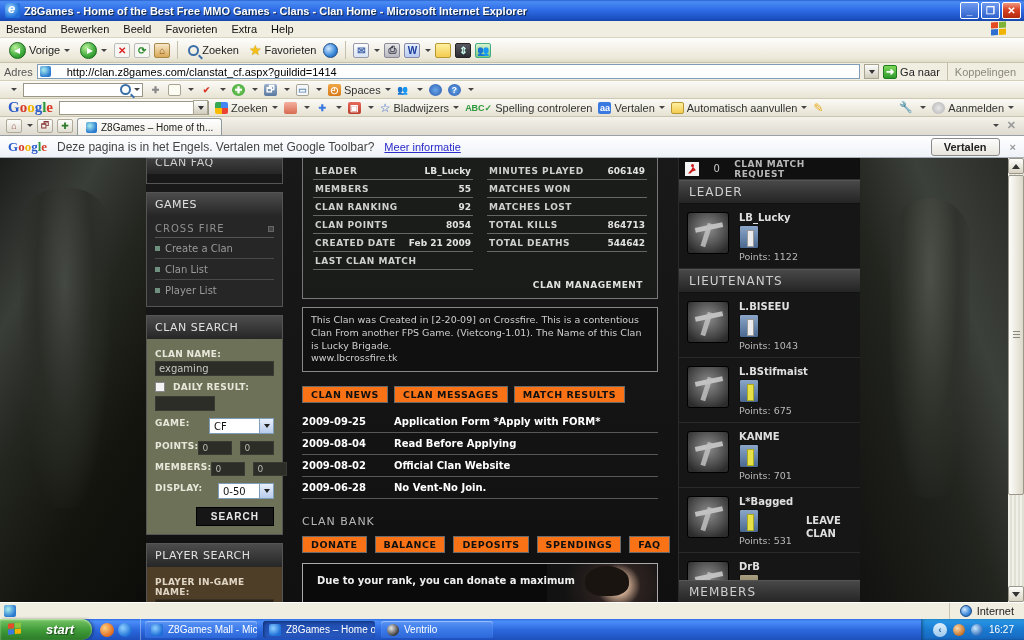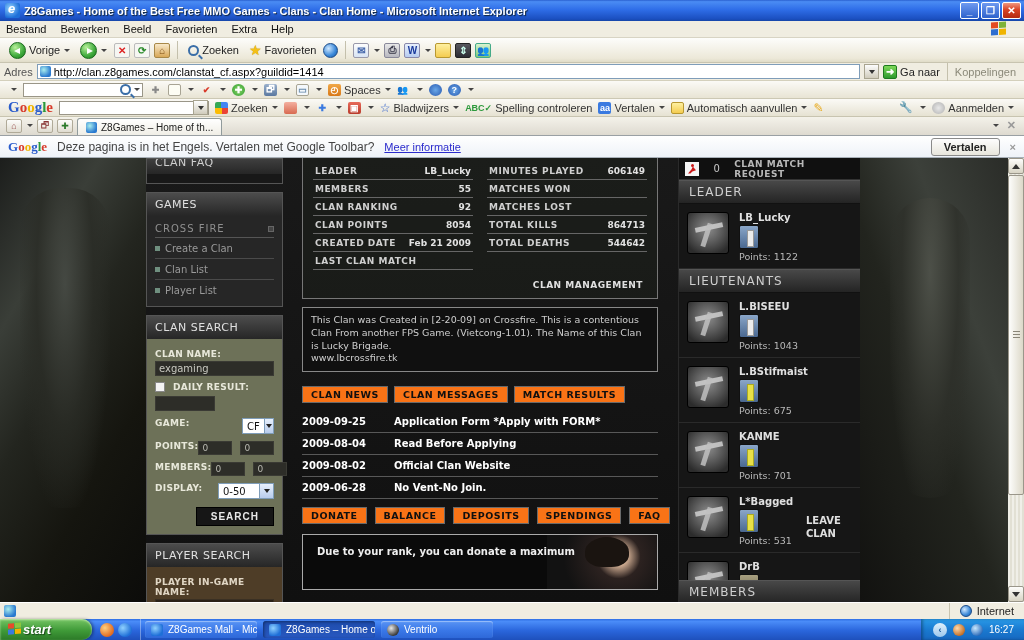--- a/index.html
+++ b/index.html
@@ -55,21 +55,21 @@
   .mag { width:11px; height:11px; border:2px solid #3a6ea8; border-radius:50%; position:relative; flex:none; }
   .mag::after { content:""; position:absolute; width:5px; height:2px; background:#3a6ea8; transform:rotate(45deg); left:8px; top:9px; }
   .star { color:#f4c018; font-size:14px; line-height:1; text-shadow:0 0 1px #a8820a; }
   .globe { width:15px; height:15px; border-radius:50%; flex:none;
     background:radial-gradient(circle at 35% 35%, #cfe8ff, #3a88d8 60%, #1c5ca8); border:1px solid #1a4a88; }
 
   
   .addressbar { position:absolute; top:63px; left:0; right:0; height:18px; background:#f0ede1;
     border-bottom:1px solid #d4d0bc; display:flex; align-items:center; padding:0 4px; gap:4px; }
   .addressbar .lbl { color:#555; }
-  .urlbox { flex:1; height:15px; background:#fff; border:1px solid #7f9db9; display:flex; align-items:center; padding:0 2px; gap:3px; }
+  .urlbox { flex:1; height:15px; background:#fff; border:1px solid #7f9db9; display:flex; align-items:center; padding:0 2px; gap:16px; }
   .urlbox .pg { width:11px; height:11px; border-radius:2px; flex:none;
     background:radial-gradient(circle at 35% 35%, #aee, #2a7ad0 70%); }
   .urlbox .url { color:#000; font-size:11px; white-space:nowrap; overflow:hidden; }
   .combo-arrow { width:15px; height:15px; background:linear-gradient(180deg,#fdfdfd,#d0ccbc); border:1px solid #a8a490;
     display:flex; align-items:center; justify-content:center; flex:none; }
   .combo-arrow i { width:0; height:0; border-left:3px solid transparent; border-right:3px solid transparent; border-top:4px solid #333; }
   .gobtn { display:flex; align-items:center; gap:3px; color:#222; flex:none; }
   .gobtn .garr { width:14px; height:14px; border-radius:2px; background:linear-gradient(180deg,#7ed858,#2e9a2e); border:1px solid #1d7a1e;
     color:#fff; font-weight:bold; font-size:10px; display:flex; align-items:center; justify-content:center; }
   .links { color:#8a8878; flex:none; padding-right:4px; }
@@ -236,21 +236,21 @@
   .statusbar { position:absolute; top:602px; left:0; right:0; height:17px; background:#f0ede1; border-top:1px solid #fff;
     display:flex; align-items:center; }
   .statusbar .pgico { width:12px; height:12px; margin-left:4px; border-radius:2px;
     background:radial-gradient(circle at 35% 35%, #aee, #2a7ad0 70%); }
   .statusbar .zone { margin-left:auto; display:flex; align-items:center; gap:5px; padding:0 10px; border-left:1px solid #c8c4b0; height:100%; color:#222; }
   .statusbar .zone .globe { width:12px; height:12px; }
 
   
   .taskbar { position:absolute; top:619px; left:0; right:0; height:21px;
     background:linear-gradient(180deg,#2f6fe4 0%,#4a8cf8 12%,#2a66dc 55%,#1e50bc 100%); display:flex; align-items:stretch; }
-  .startbtn { width:92px; border-radius:0 10px 10px 0; display:flex; align-items:center; gap:0; padding:0 14px 0 8px;
+  .startbtn { width:92px; border-radius:0 10px 10px 0; display:flex; align-items:center; gap:23px; padding:0 14px 0 8px;
     background:linear-gradient(180deg,#75c464 0%,#3f9a38 55%,#2c7a28 100%); box-shadow:inset 0 1px 2px #bfe8a8, 2px 0 3px rgba(0,0,0,.35); }
   .startbtn .flag { width:15px; height:14px; display:grid; grid-template-columns:6px 6px; grid-template-rows:5px 5px; gap:1px; transform:skewY(-6deg); }
   .startbtn .flag i:nth-child(1){background:#e84a2a;} .startbtn .flag i:nth-child(2){background:#8cc63f;}
   .startbtn .flag i:nth-child(3){background:#3a7ae0;} .startbtn .flag i:nth-child(4){background:#f4b400;}
   .startbtn .stxt { color:#fff; font-weight:bold; font-style:italic; font-size:13px; text-shadow:1px 1px 1px #1a4a18; }
   .qlaunch { display:flex; align-items:center; gap:4px; padding:0 8px; border-right:1px solid rgba(255,255,255,.35); }
   .qico { width:14px; height:14px; border-radius:50%; }
   .qico.media { background:radial-gradient(circle at 35% 35%, #ffd080, #e06a20 70%); }
   .qico.ie { background:radial-gradient(circle at 35% 35%, #8fd0ff, #1e6fd8 70%); }
   .taskitem { display:flex; align-items:center; gap:5px; width:112px; margin:2px 2px 2px 4px; padding:0 6px; border-radius:3px;
@@ -489,21 +489,21 @@
         <div class="csbody">
           <div class="flabel">CLAN NAME:</div>
           <input class="dinput" value="exgaming" style="">
           <div class="chkrow">
             <span class="chk"></span>
             <span class="flabel" style="margin:0;">DAILY RESULT:</span>
           </div>
           <input class="dinput small" style="margin-top: 4px;">
           <div class="frow">
             <span class="flabel">GAME:</span>
-            <span class="xpselect" style="width:32px;">
+            <span class="xpselect" style="width:65px;">
               <span class="val">CF</span>
               <span class="btn">
                   <i></i>
                 </span>
             </span>
           </div>
           <div class="frow">
             <span class="flabel">POINTS:</span>
             <span class="numpair">
               <input class="numbox" value="0" style="">
@@ -621,20 +621,21 @@
         <div class="nrow">
             <span class="d">2009-08-02</span>
             <span class="t">Official Clan Website</span>
           </div>
         <div class="nrow">
             <span class="d">2009-06-28</span>
             <span class="t">No Vent-No Join.</span>
           </div>
       </div>
 
+      <div class="banklabel">CLAN BANK</div>
       <div class="banktabs">
         <span class="gtab">DONATE</span>
         <span class="gtab">BALANCE</span>
         <span class="gtab">DEPOSITS</span>
         <span class="gtab">SPENDINGS</span>
         <span class="gtab">FAQ</span>
       </div>
 
       <div class="banner">
         <div class="girl"></div>

